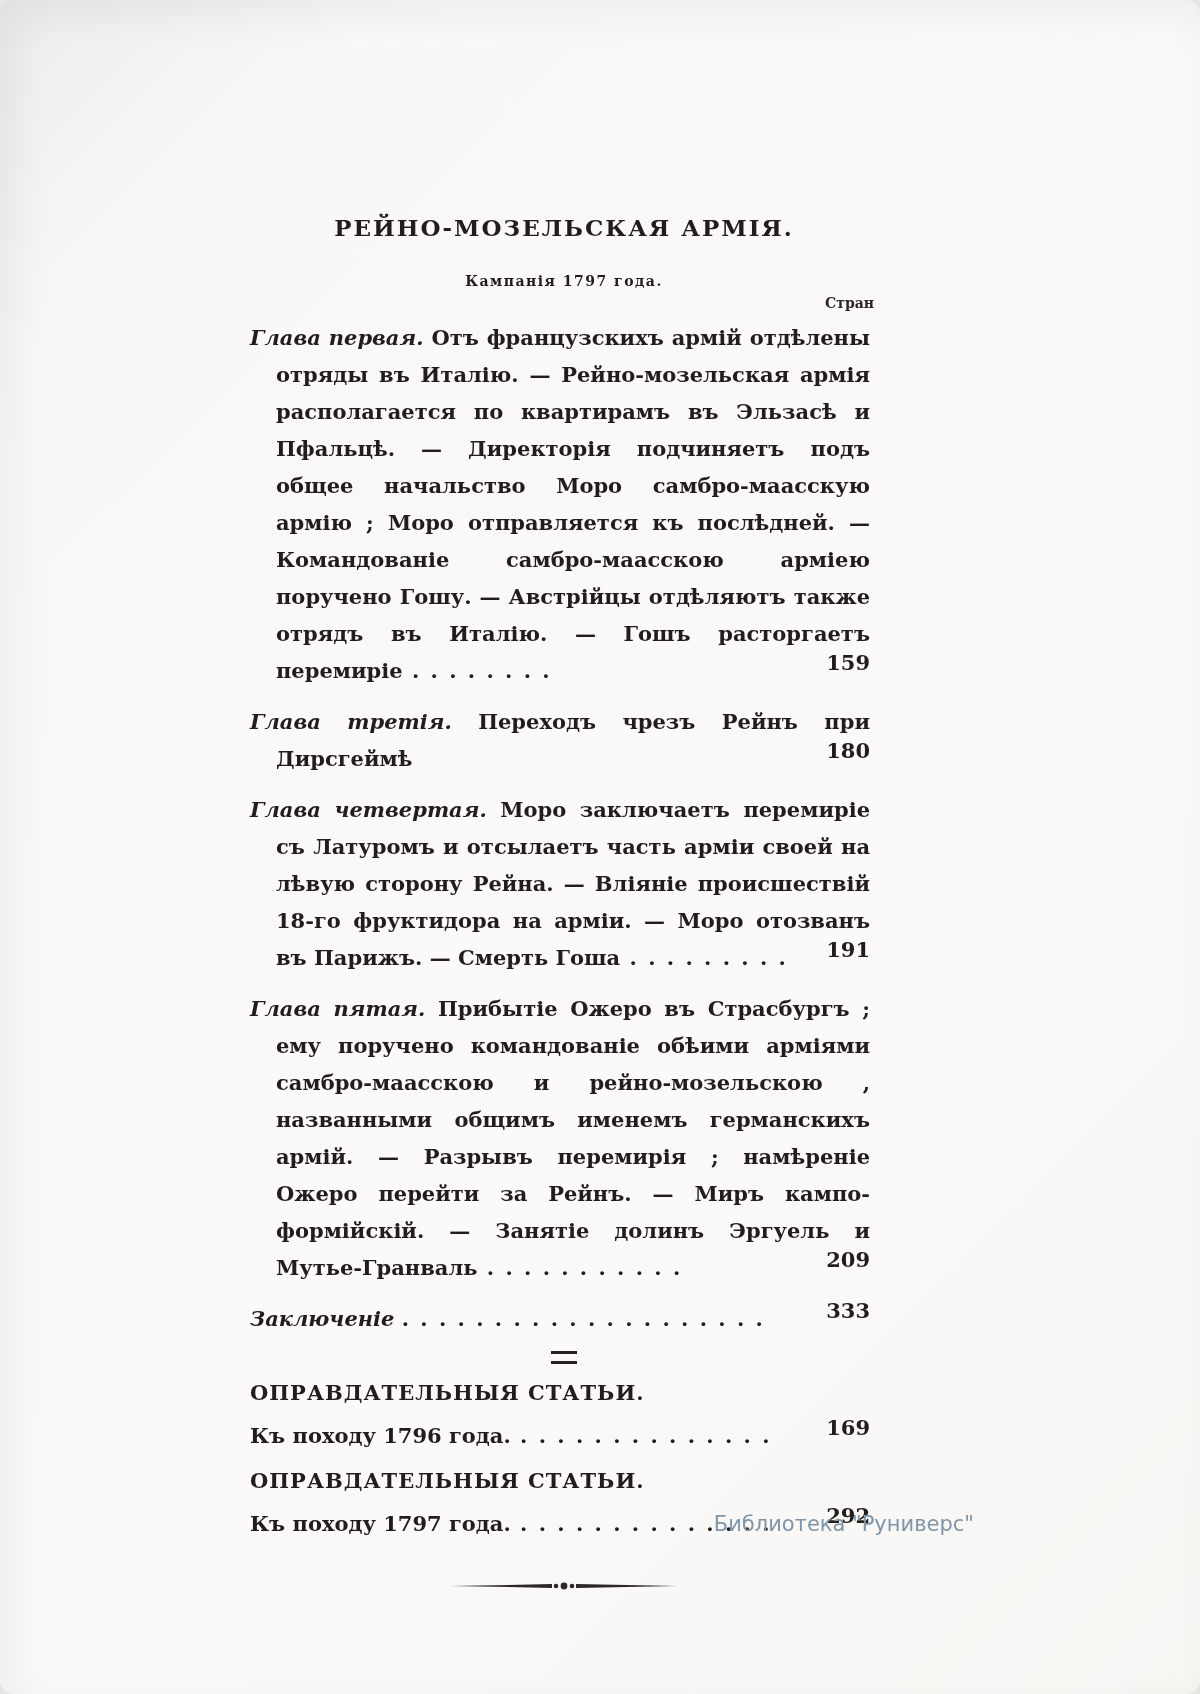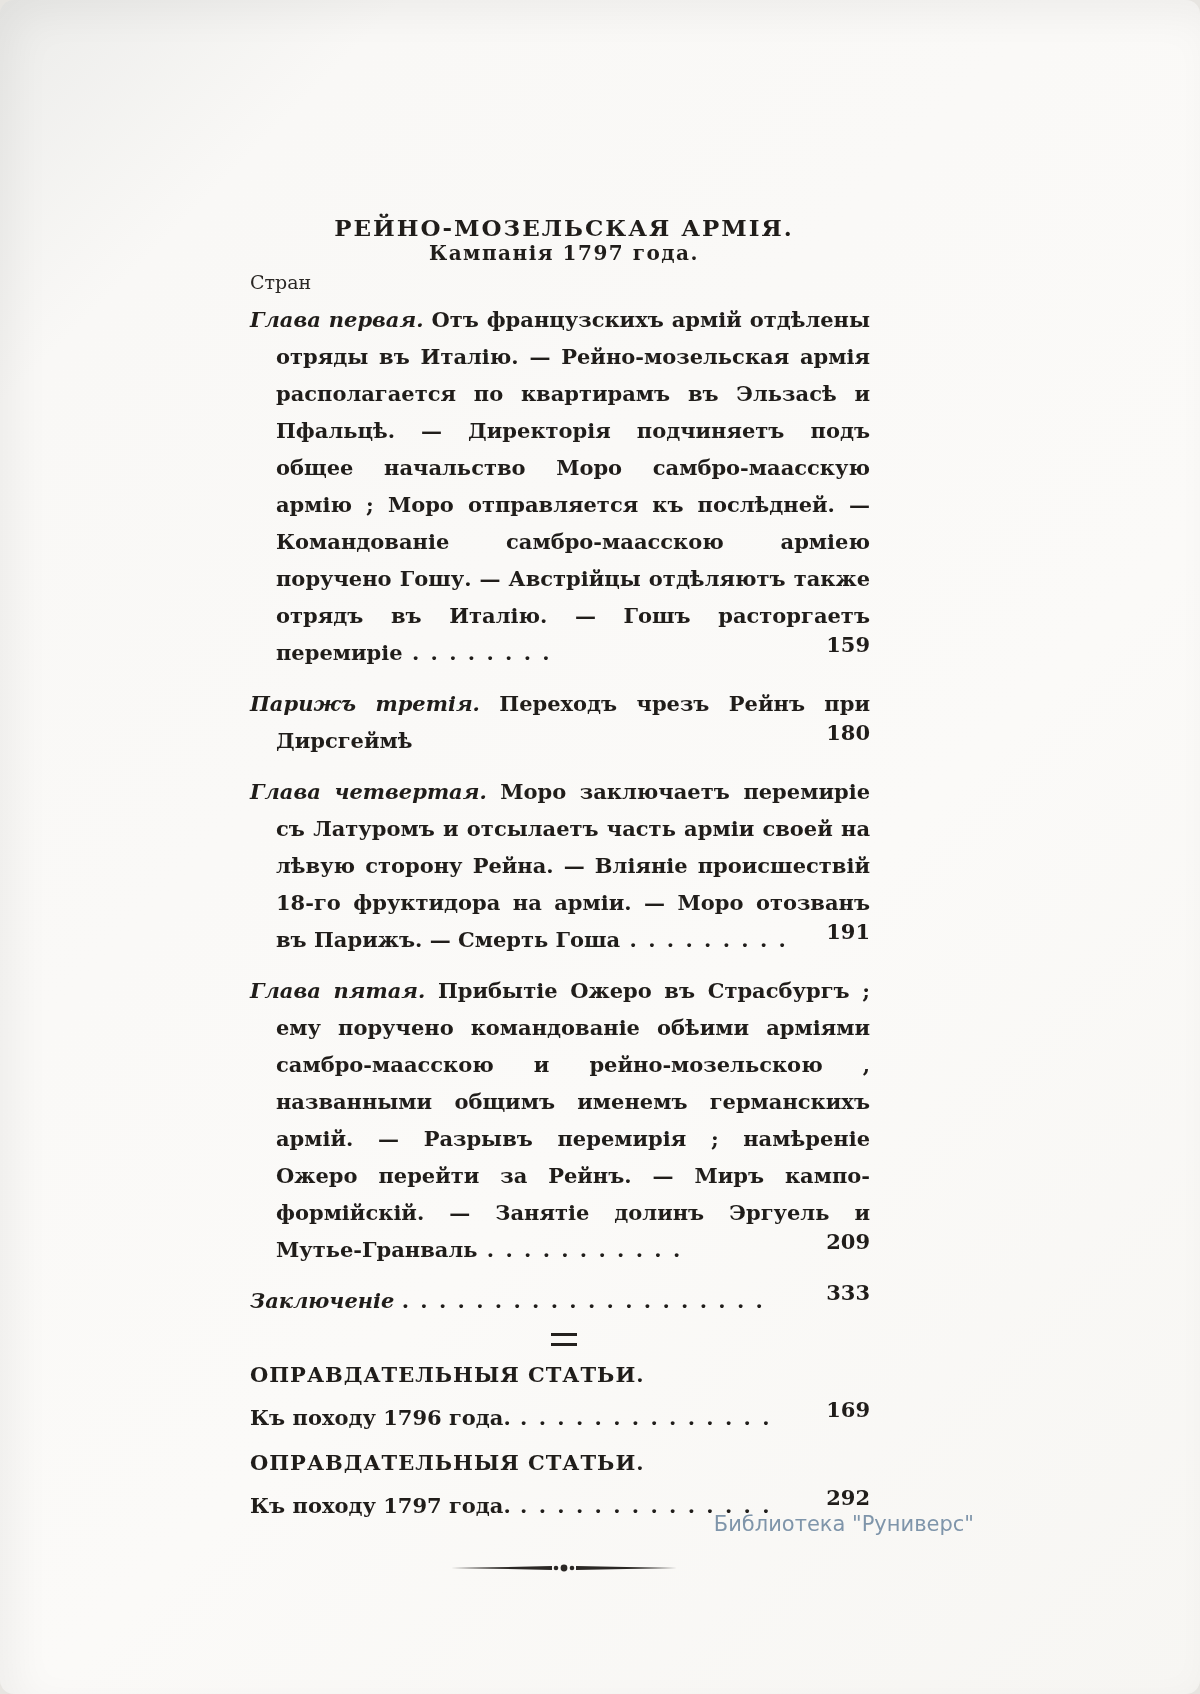--- a/index.html
+++ b/index.html
@@ -29,27 +29,29 @@
     color: #201d1a;
   }
   .title {
     text-align: center;
     font-size: 23px;
     font-weight: bold;
     letter-spacing: 2px;
   }
   .subtitle {
     text-align: center;
-    font-size: 20px;
+    font-size: 14px;
     font-weight: bold;
     letter-spacing: 1.5px;
+    margin-top: 32px;
   }
   .col-header {
-    font-size: 19px;
-    font-weight: normal;
+    text-align: right;
+    font-size: 14px;
+    font-weight: bold;
     margin-top: 6px;
     padding-right: 4px;
     color: #2a2724;
   }
   .entries {
     margin-top: 8px;
   }
   .entry {
     position: relative;
     font-size: 21px;
@@ -111,21 +113,21 @@
   <div class="content">
 
     <div class="title">РЕЙНО-МОЗЕЛЬСКАЯ АРМІЯ.</div>
 
     <div class="subtitle">Кампанія 1797 года.</div>
 
     <div class="col-header">Стран</div>
 
     <div class="entries">
         <div class="entry"><span class="label">Глава первая.</span> <span>Отъ французскихъ армій отдѣлены отряды въ Италію. — Рейно-мозельская армія располагается по квартирамъ въ Эльзасѣ и Пфальцѣ. — Директорія подчиняетъ подъ общее начальство Моро самбро-маасскую армію ; Моро отправляется къ послѣдней. — Командованіе самбро-маасскою арміею поручено Гошу. — Австрійцы отдѣляютъ также отрядъ въ Италію. — Гошъ расторгаетъ перемиріе</span><span class="leader"> . . . . . . . .</span><span class="pagenum">159</span></div>
-        <div class="entry"><span class="label">Парижъ третія.</span> <span>Переходъ чрезъ Рейнъ при Дирсгеймѣ</span><span class="pagenum">180</span></div>
+        <div class="entry"><span class="label">Глава третія.</span> <span>Переходъ чрезъ Рейнъ при Дирсгеймѣ</span><span class="pagenum">180</span></div>
         <div class="entry"><span class="label">Глава четвертая.</span> <span>Моро заключаетъ перемиріе съ Латуромъ и отсылаетъ часть арміи своей на лѣвую сторону Рейна. — Вліяніе происшествій 18-го фруктидора на арміи. — Моро отозванъ въ Парижъ. — Смерть Гоша</span><span class="leader"> . . . . . . . . .</span><span class="pagenum">191</span></div>
         <div class="entry"><span class="label">Глава пятая.</span> <span>Прибытіе Ожеро въ Страсбургъ ; ему поручено командованіе обѣими арміями самбро-маасскою и рейно-мозельскою , названными общимъ именемъ германскихъ армій. — Разрывъ перемирія ; намѣреніе Ожеро перейти за Рейнъ. — Миръ кампо-формійскій. — Занятіе долинъ Эргуель и Мутье-Гранваль</span><span class="leader"> . . . . . . . . . . .</span><span class="pagenum">209</span></div>
         <div class="entry"><span class="label">Заключеніе</span> <span class="leader"> . . . . . . . . . . . . . . . . . . . .</span><span class="pagenum">333</span></div>
       </div>
 
     <div class="section-divider"></div>
 
     <div class="appendix">
         <div class="heading">ОПРАВДАТЕЛЬНЫЯ СТАТЬИ.</div>
         <div class="entry"><span>Къ походу 1796 года.</span><span class="leader"> . . . . . . . . . . . . . .</span><span class="pagenum">169</span></div>

